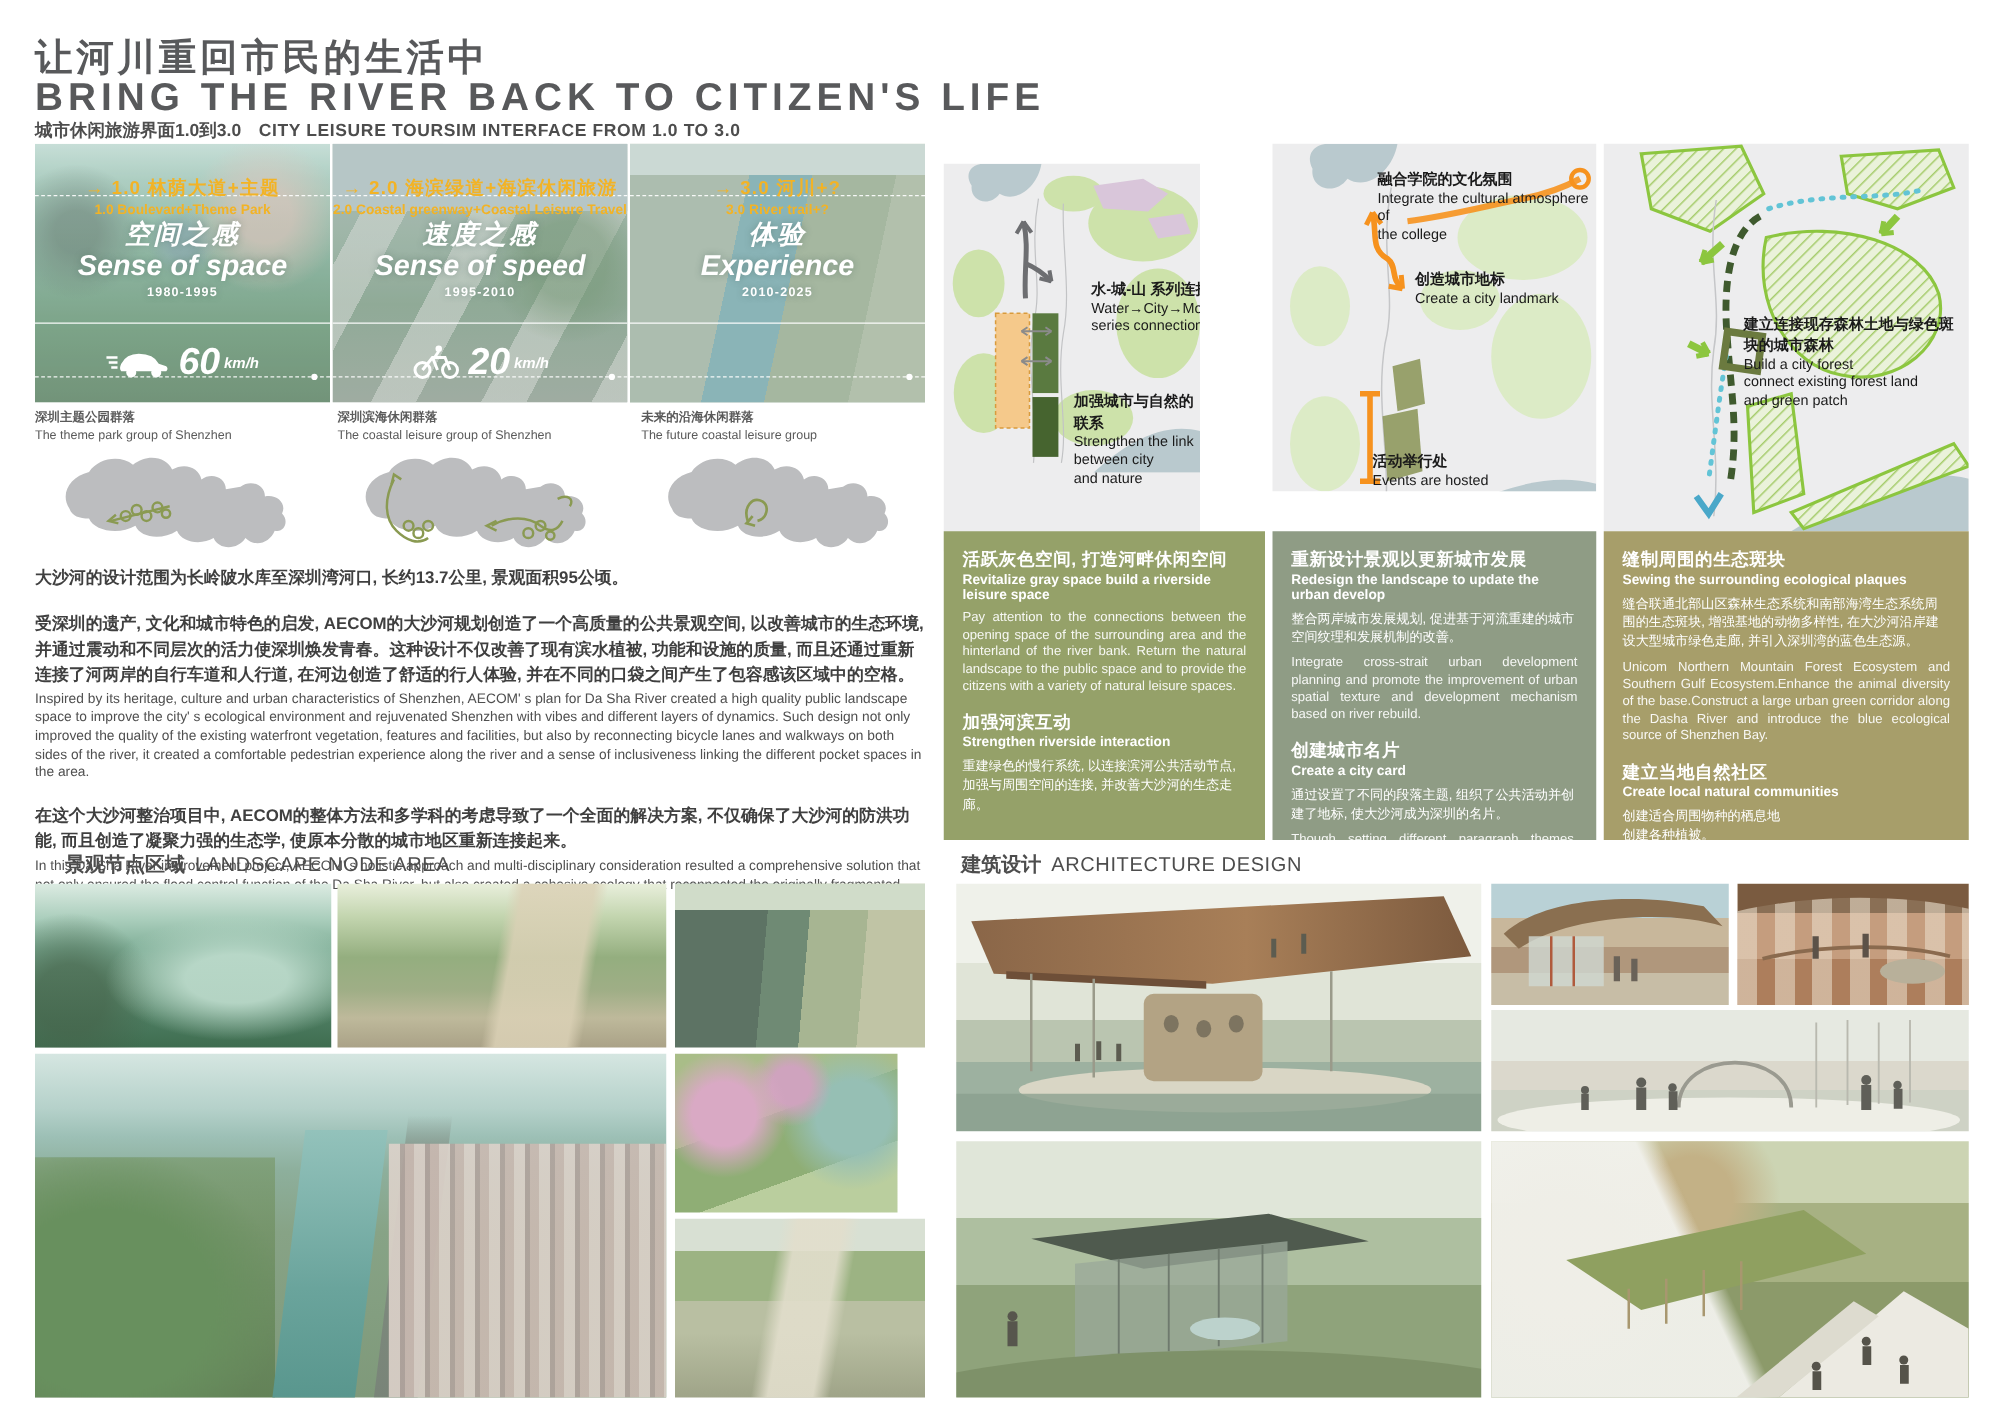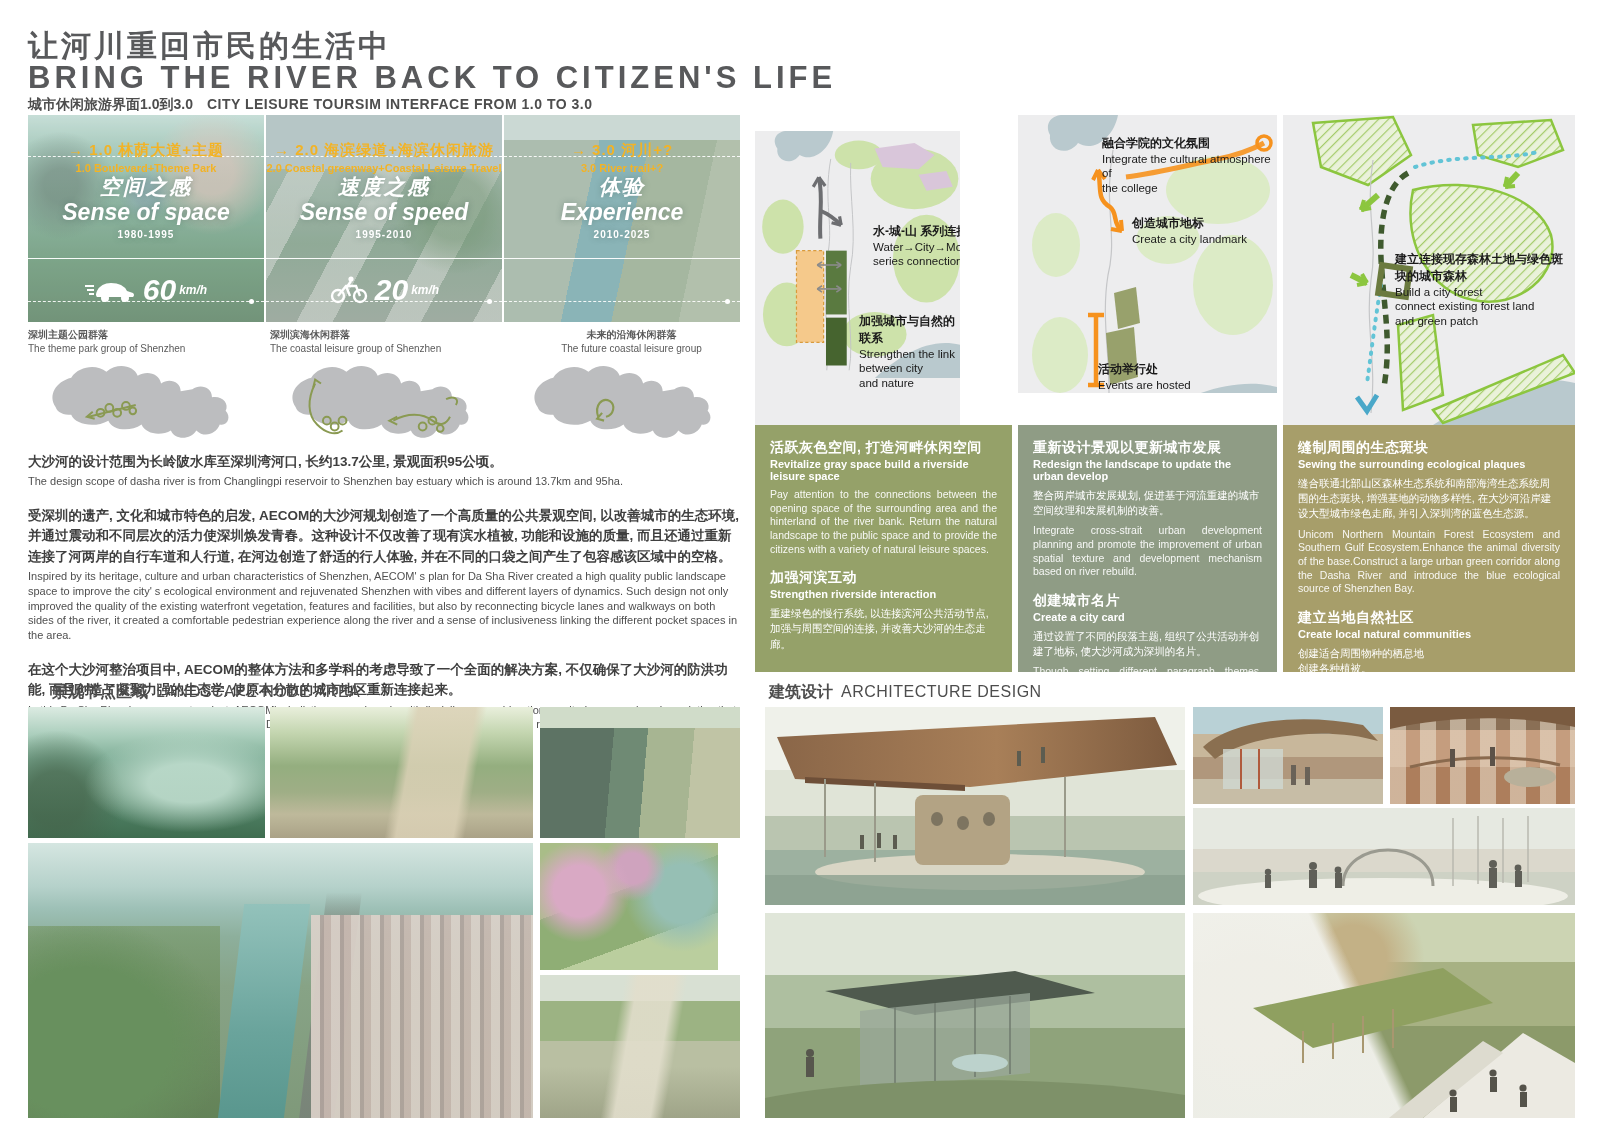--- a/index.html
+++ b/index.html
@@ -51,21 +51,21 @@
   .era-name .name-en { font-size:23px; font-weight:bold; font-style:italic; margin-top:-2px; }
   .era-name .period { font-size:10px; font-weight:bold; margin-top:3px; letter-spacing:1px; }
   .era-speed { position:absolute; left:0; right:0; top:158px; text-align:center; color:#fff; }
   .era-speed svg { vertical-align:middle; margin-right:6px; }
   .speed-num { font-size:30px; font-weight:bold; font-style:italic; vertical-align:middle; }
   .speed-unit { font-size:12px; font-style:italic; font-weight:bold; vertical-align:middle; margin-left:3px; }
 
   
   .map-caption { width:237px; font-size:10px; line-height:1.35; color:#5a5a5a; }
   .map-caption .zh { font-weight:bold; }
-  .cap1 { left:28px; top:328px; } .cap2 { left:270px; top:328px; } .cap3 { left:513px; top:328px;text-align:center; }
+  .cap1 { left:28px; top:328px; } .cap2 { left:270px; top:328px; } .cap3 { left:513px; top:328px; }
   .sil { width:215px; height:98px; }
   .sil1 { left:38px; top:356px; } .sil2 { left:278px; top:356px; } .sil3 { left:520px; top:356px; }
 
   
   .intro { left:28px; top:452px; width:714px; }
   .intro .zh { font-size:13.5px; font-weight:bold; color:#3f3f3f; line-height:1.5; }
   .intro .en { font-size:11px; color:#4f4f4f; line-height:1.35; margin-top:2px; }
   .intro .para { margin-bottom:17px; }
 
   
@@ -290,21 +290,20 @@
   <path fill="#bcbdbf" d="M18,52 C10,40 18,26 34,22 C42,10 60,8 70,16 C82,6 98,10 102,20 C112,14 124,18 126,28 C134,22 146,26 146,36 L158,34 C166,28 178,32 178,42 C188,40 196,48 192,56 C198,62 194,72 186,70 C182,80 170,84 162,76 C156,86 140,86 136,76 C126,82 110,80 106,70 C94,78 76,76 72,66 C58,74 38,70 34,60 C26,60 20,58 18,52 Z"></path>
   <g stroke="#8a9a52" fill="none" stroke-width="2.2">
     <path d="M80,62 C76,50 84,42 92,46 C98,50 96,60 88,62"></path>
     <path d="M84,58 l-5,6 l7,2"></path>
   </g>
 </svg>
 
 <div class="abs intro">
   <div class="para">
     <div class="zh">大沙河的设计范围为长岭陂水库至深圳湾河口, 长约13.7公里, 景观面积95公顷。</div>
-    <div class="en">The design scope of dasha river is from Changlingpi reservoir to Shenzhen bay estuary which is around 13.7km and 95ha.</div>
   </div>
   <div class="para">
     <div class="zh">受深圳的遗产, 文化和城市特色的启发, AECOM的大沙河规划创造了一个高质量的公共景观空间, 以改善城市的生态环境, 并通过震动和不同层次的活力使深圳焕发青春。这种设计不仅改善了现有滨水植被, 功能和设施的质量, 而且还通过重新连接了河两岸的自行车道和人行道, 在河边创造了舒适的行人体验, 并在不同的口袋之间产生了包容感该区域中的空格。</div>
     <div class="en">Inspired by its heritage, culture and urban characteristics of Shenzhen, AECOM' s plan for Da Sha River created a high quality public landscape space to improve the city' s ecological environment and rejuvenated Shenzhen with vibes and different layers of dynamics. Such design not only improved the quality of the existing waterfront vegetation, features and facilities, but also by reconnecting bicycle lanes and walkways on both sides of the river, it created a comfortable pedestrian experience along the river and a sense of inclusiveness linking the different pocket spaces in the area.</div>
   </div>
   <div class="para">
     <div class="zh">在这个大沙河整治项目中, AECOM的整体方法和多学科的考虑导致了一个全面的解决方案, 不仅确保了大沙河的防洪功能, 而且创造了凝聚力强的生态学, 使原本分散的城市地区重新连接起来。</div>
     <div class="en">In this Da Sha River improvement project, AECOM' s holistic approach and multi-disciplinary consideration resulted a comprehensive solution that not only ensured the flood control function of the Da Sha River, but also created a cohesive ecology that reconnected the originally fragmented urban areas.</div>
   </div>
 </div>

